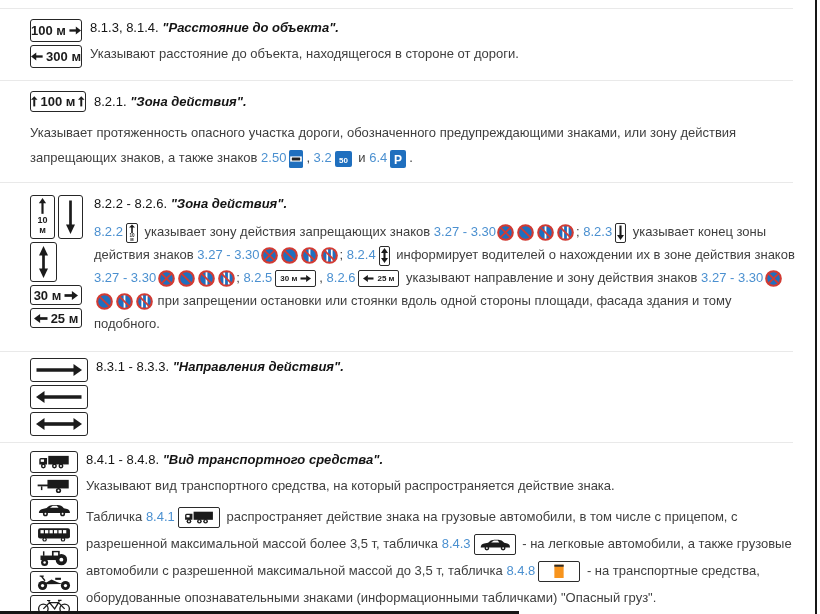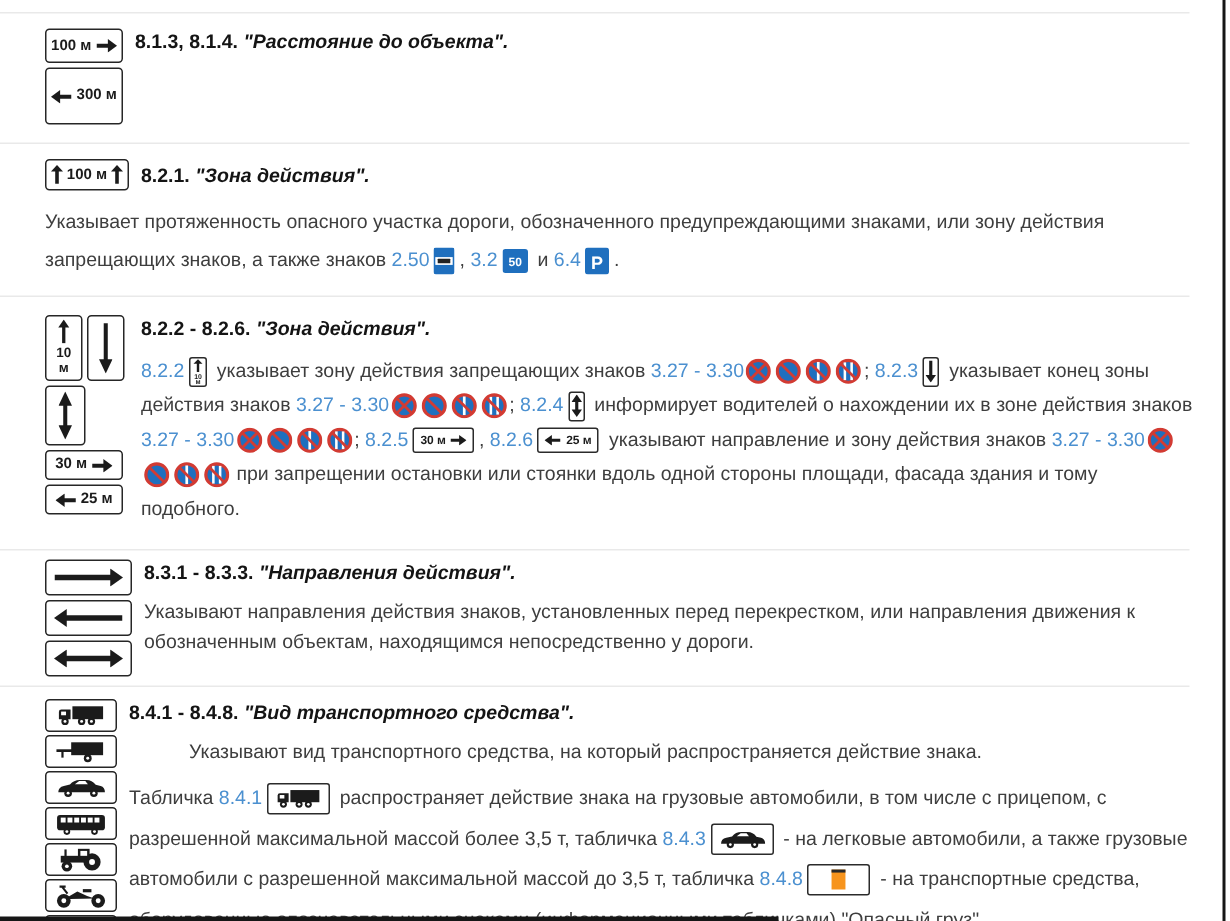--- a/index.html
+++ b/index.html
@@ -11,32 +11,32 @@
   .sec-block .row{display:flex;gap:8px;align-items:center;margin-bottom:8px;}
   .sec3{padding-top:12px;padding-bottom:16px;}
   .sec4{padding-top:6px;padding-bottom:6px;}
   .sec5{padding-top:8px;padding-bottom:0;}
   .pcol{display:flex;flex-direction:column;gap:3px;flex:0 0 auto;}
   .pcol-wrap{flex-direction:row;flex-wrap:wrap;width:56px;gap:3px;align-content:flex-start;}
   .pcol-veh{gap:2px;}
   .scontent{flex:1;min-width:0;}
   .shead{margin:1px 0 9px;font-size:13px;color:#141414;font-weight:bold;}
   .row .shead{margin:0;}
-  .snum{font-weight:bold;}
+  .snum{font-weight:normal;}
   .sttl{font-weight:bold;font-style:italic;}
   .body{margin:0;font-size:13px;line-height:20px;color:#3e3e3e;max-width:712px;}
   .rich-lg{line-height:25px;max-width:762px;}
   .rich-md{line-height:23px;}
   .rich-xl{line-height:27px;}
-  .b1{margin-bottom:7px;margin-left:40px;}
+  .b1{margin-bottom:7px;}
   .lnk{color:#4b90d0;cursor:pointer;}
   .plq{background:#fff;border:1.5px solid #262626;border-radius:3px;display:flex;align-items:center;
        justify-content:center;gap:3px;box-sizing:border-box;flex:0 0 auto;}
   .plq.col{flex-direction:column;gap:2px;padding:2px 0;}
-  .ptx{font-size:10px;font-weight:bold;white-space:nowrap;color:#1b1b1b;line-height:1;}
+  .ptx{font-size:13px;font-weight:bold;white-space:nowrap;color:#1b1b1b;line-height:1;}
   .ptx-v{font-size:9px;font-weight:bold;line-height:1.1;text-align:center;color:#1b1b1b;}
   .mic{display:inline-flex;align-items:center;justify-content:center;gap:2px;background:#fff;
        border:1.3px solid #2b2b2b;border-radius:2px;vertical-align:middle;margin:0 3px;box-sizing:border-box;}
   .mtx{font-size:8px;font-weight:bold;color:#1b1b1b;line-height:1;white-space:nowrap;}
   .ric{display:inline-flex;vertical-align:middle;margin:0 1.5px;}
   .sic{display:inline-flex;vertical-align:middle;margin:0 3px;text-align:center;}
   .frame-r{position:absolute;top:0;right:3px;width:2px;height:614px;background:#161616;}
   .frame-b{position:absolute;left:0;bottom:0;width:519px;height:3px;background:#161616;}
 </style>
 </head>
@@ -48,30 +48,31 @@
 
   <section class="sec">
     <div class="pcol" style="width:52px">
         <div class="plq" style="width:52px;height:23px">
           <span class="ptx">100 м</span>
           <svg width="14" height="9" viewBox="0 0 14 9">
             <line x1="0.5" y1="4.5" x2="8.399999999999999" y2="4.5" stroke="#1b1b1b" stroke-width="2.6999999999999997"></line>
             <polygon fill="#1b1b1b" points="7.899999999999999,0 14,4.5 7.899999999999999,9"></polygon>
           </svg>
         </div>
-        <div class="plq" style="width:52px;height:38px">
+        <div class="plq" style="width:52px;height:23px">
           <svg width="14" height="9" viewBox="0 0 14 9">
             <line x1="5.6000000000000005" y1="4.5" x2="13.5" y2="4.5" stroke="#1b1b1b" stroke-width="2.6999999999999997"></line>
             <polygon fill="#1b1b1b" points="6.1000000000000005,0 0,4.5 6.1000000000000005,9"></polygon>
           </svg>
           <span class="ptx">300 м</span>
         </div>
       </div>
     <div class="scontent">
       <h3 class="shead"><span class="snum">8.1.3, 8.1.4.</span> <span class="sttl">"Расстояние до объекта".</span></h3>
+      <p class="body">Указывают расстояние до объекта, находящегося в стороне от дороги.</p>
     </div>
   </section>
 
   <div class="hr"></div>
 
   <section class="sec sec-block">
     <div class="row">
       <div class="pcol">
           <div class="plq" style="width:56px;height:21px">
             <svg width="8" height="13" viewBox="0 0 8 13">
@@ -296,21 +297,20 @@
         <div class="plq" style="width:58px;height:24px">
           <svg width="46" height="12" viewBox="0 0 46 12">
             <line x1="8" y1="6" x2="38" y2="6" stroke="#1b1b1b" stroke-width="3.5999999999999996"></line>
             <polygon fill="#1b1b1b" points="37.5,0 46,6 37.5,12"></polygon>
             <polygon fill="#1b1b1b" points="8.5,0 0,6 8.5,12"></polygon>
           </svg>
         </div>
       </div>
     <div class="scontent">
       <h3 class="shead"><span class="snum">8.3.1 - 8.3.3.</span> <span class="sttl">"Направления действия".</span></h3>
-      <p class="body">Указывают направления действия знаков, установленных перед перекрестком, или направления движения к обозначенным объектам, находящимся непосредственно у дороги.</p>
     </div>
   </section>
 
   <div class="hr"></div>
 
   <section class="sec sec5">
     <div class="pcol pcol-veh" style="width:48px">
         <div class="plq" style="width:48px;height:22px">
           <svg width="38" height="18" viewBox="0 0 44 22" fill="#1b1b1b">
             <rect x="15" y="3.5" width="25" height="10.5"></rect>

